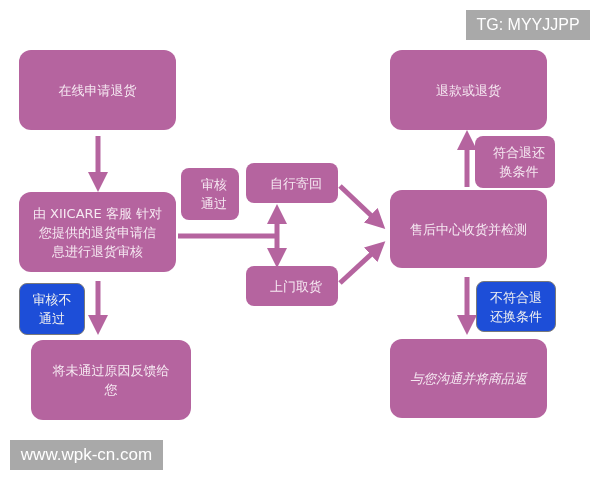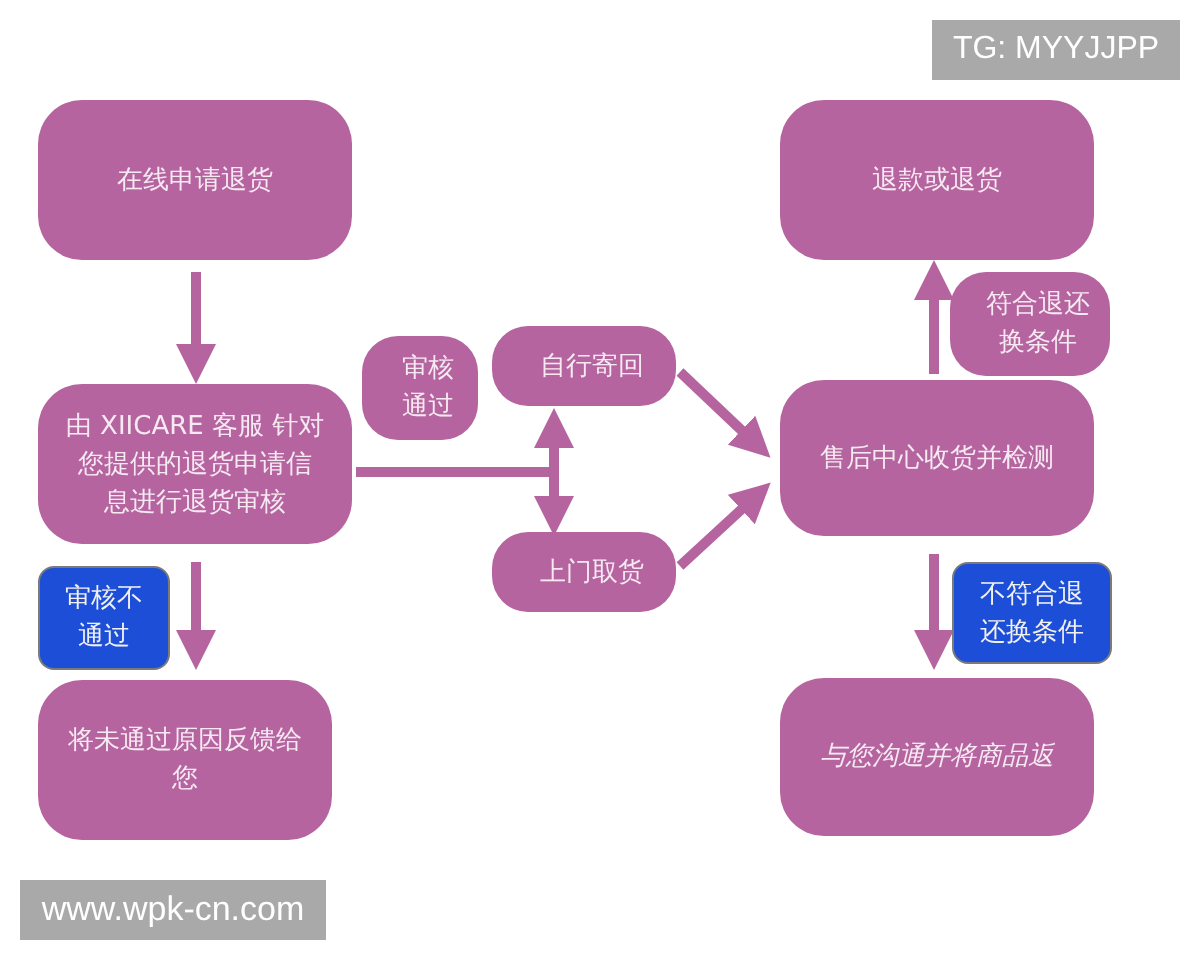--- a/index.html
+++ b/index.html
@@ -1,21 +1,21 @@
 <!DOCTYPE html>
 <html><head>
 <meta charset="utf-8">
 <style>
   html, body { margin:0; padding:0; }
   body { width:600px; height:480px; background:#ffffff; position:relative; overflow:hidden;
          font-family: "DejaVu Sans", sans-serif; }
-  .box { position:absolute; background:#b5649f; color:#f6e9f2; border-radius:22px;
+  .box { position:absolute; background:#b5649f; color:#f6e9f2; border-radius:12px;
          display:flex; align-items:center; justify-content:center; text-align:center;
          font-size:13px; line-height:19px; box-sizing:border-box; padding:4px 8px; }
-  .box.small { border-radius:18px;padding-left:16px; }
+  .box.small { border-radius:8px;padding-left:16px; }
   .gray { position:absolute; background:#1d4ed8; color:#f0f0f0; border:1px solid #7a7a7a;
           border-radius:8px; display:flex; align-items:center; justify-content:center;
           text-align:center; font-size:13px; line-height:19px; box-sizing:border-box; }
   .wm { position:absolute; background:#a9a9a9; color:#ffffff; font-family:"Liberation Sans", sans-serif;
         display:flex; align-items:center; justify-content:center; }
   svg.conn { position:absolute; left:0; top:0; }
 </style>
 </head>
 <body>
 
@@ -60,21 +60,21 @@
   </div>
 </div>
 
 <div class="gray" style="left:19px;top:283px;width:66px;height:52px;">
   <div>
     <div>审核不</div>
     <div>通过</div>
   </div>
 </div>
 
-<div class="box" style="left:19px;top:340px;width:147px;height:80px;">
+<div class="box" style="left:31px;top:340px;width:160px;height:80px;">
   <div>
     <div>将未通过原因反馈给</div>
     <div>您</div>
   </div>
 </div>
 
 <div class="box small" style="left:181px;top:168px;width:58px;height:52px;">
   <div>
     <div>审核</div>
     <div>通过</div>

